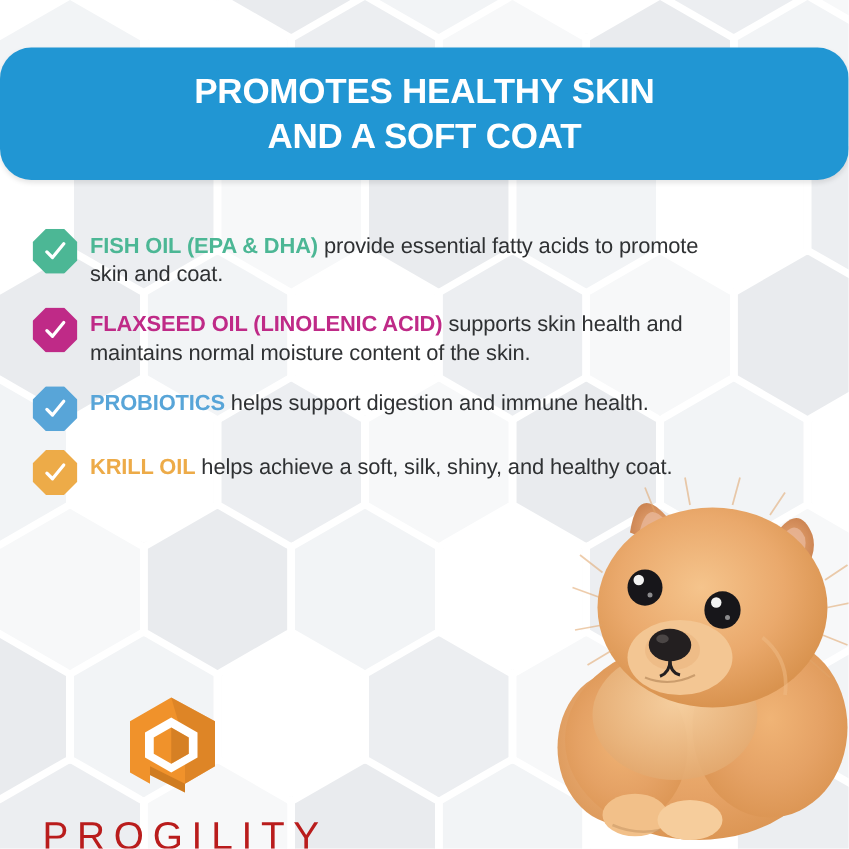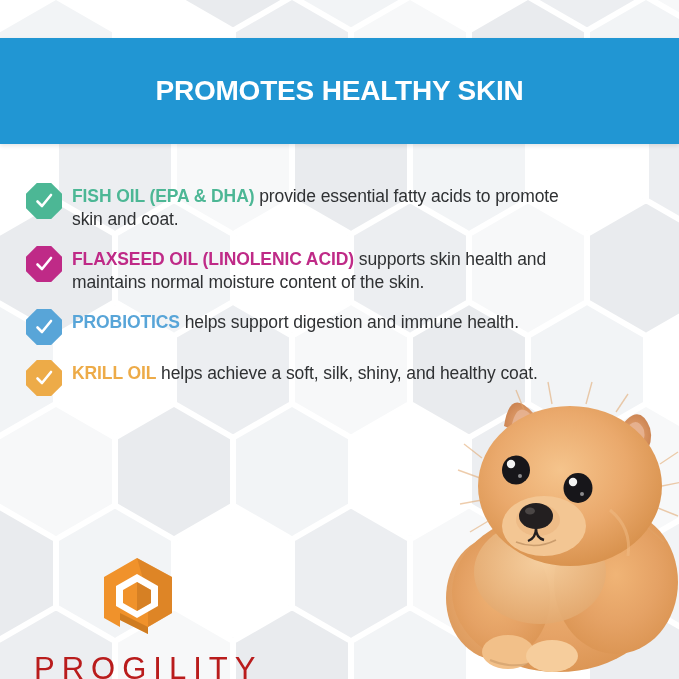--- a/index.html
+++ b/index.html
@@ -36,20 +36,21 @@
     left: 0;
     top: 38px;
     width: 679px;
     height: 106px;
     background: #2196d3;
     display: flex;
     flex-direction: column;
     align-items: center;
     justify-content: center;
     box-shadow: 0 2px 4px rgba(0,0,0,0.10);
+    border-radius: 25px;
   }
   .banner-line {
     color: #ffffff;
     font-weight: bold;
     font-size: 28px;
     line-height: 36px;
     letter-spacing: -0.2px;
     text-align: center;
     white-space: nowrap;
   }
@@ -181,20 +182,21 @@
       <div class="hex" style="left: 0px; top: 610.5px; background: rgb(236, 238, 241); box-shadow: rgba(0, 0, 0, 0.03) 0px 1px 2px;"></div>
       <div class="hex" style="left: 118px; top: 610.5px; background: rgb(247, 248, 249); box-shadow: rgba(0, 0, 0, 0.03) 0px 1px 2px;"></div>
       <div class="hex" style="left: 236px; top: 610.5px; background: rgb(233, 235, 238); box-shadow: rgba(0, 0, 0, 0.03) 0px 1px 2px;"></div>
       <div class="hex" style="left: 354px; top: 610.5px; background: rgb(242, 244, 246); box-shadow: rgba(0, 0, 0, 0.03) 0px 1px 2px;"></div>
       <div class="hex" style="left: 472px; top: 610.5px; background: rgb(255, 255, 255); box-shadow: rgba(0, 0, 0, 0.03) 0px 1px 2px;"></div>
       <div class="hex" style="left: 590px; top: 610.5px; background: rgb(236, 238, 241); box-shadow: rgba(0, 0, 0, 0.03) 0px 1px 2px;"></div>
     </div>
 
   <div class="banner">
     <div class="banner-line">PROMOTES HEALTHY SKIN</div>
+    <div class="banner-line">AND A SOFT COAT</div>
   </div>
 
   <div class="bullets" id="bulletList">
       <div class="bullet">
         <div class="badge">
           <div class="badge-shape" style="background: rgb(76, 183, 149);"></div>
           <div class="badge-check">
             <svg width="22" height="22" viewBox="0 0 22 22">
               <path d="M4.5 11.5 L9 16 L18 5" stroke="#ffffff" stroke-width="2.6" fill="none" stroke-linecap="round" stroke-linejoin="round"></path>
             </svg>

